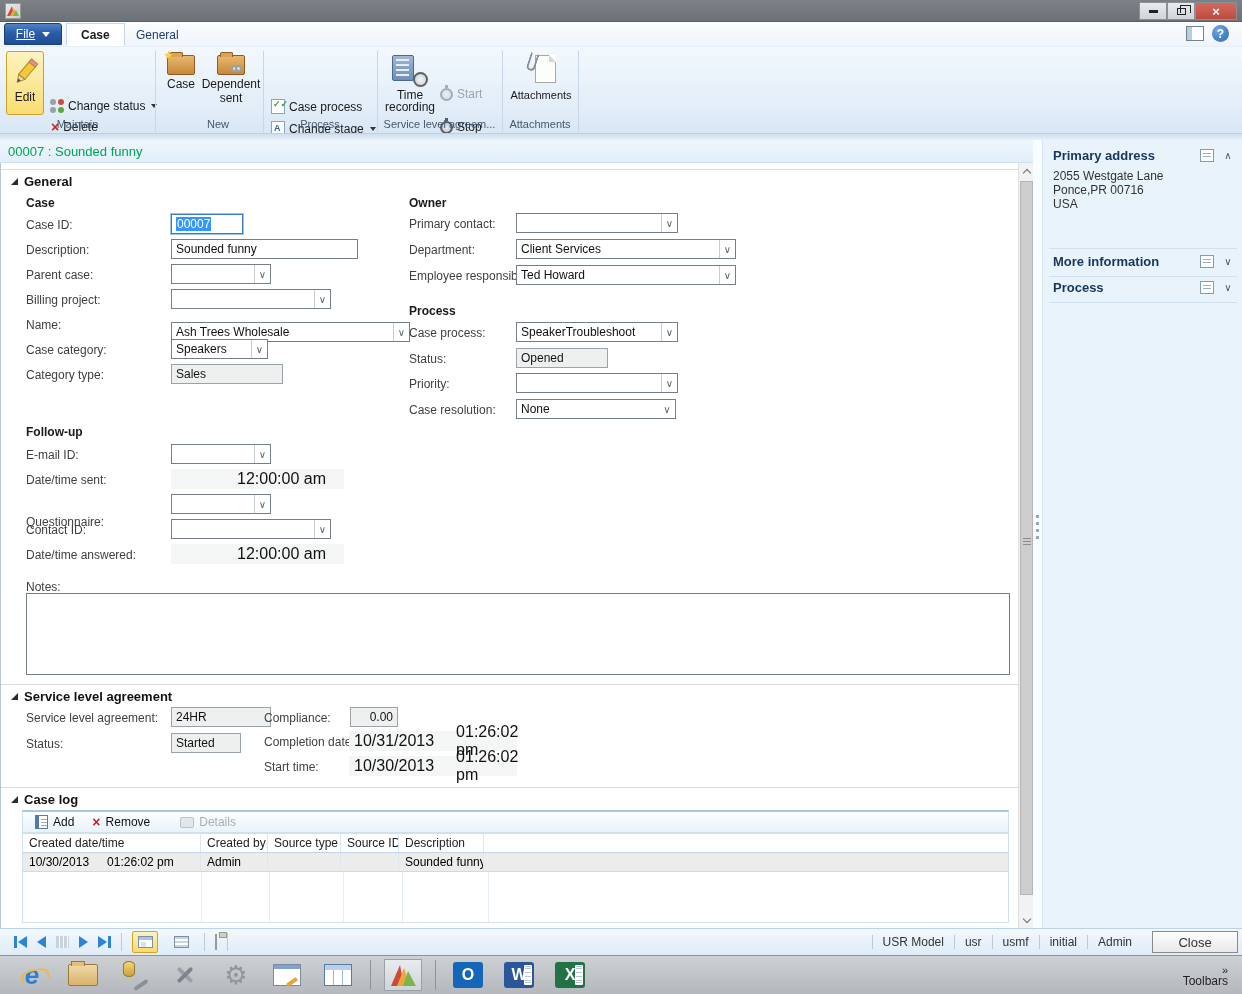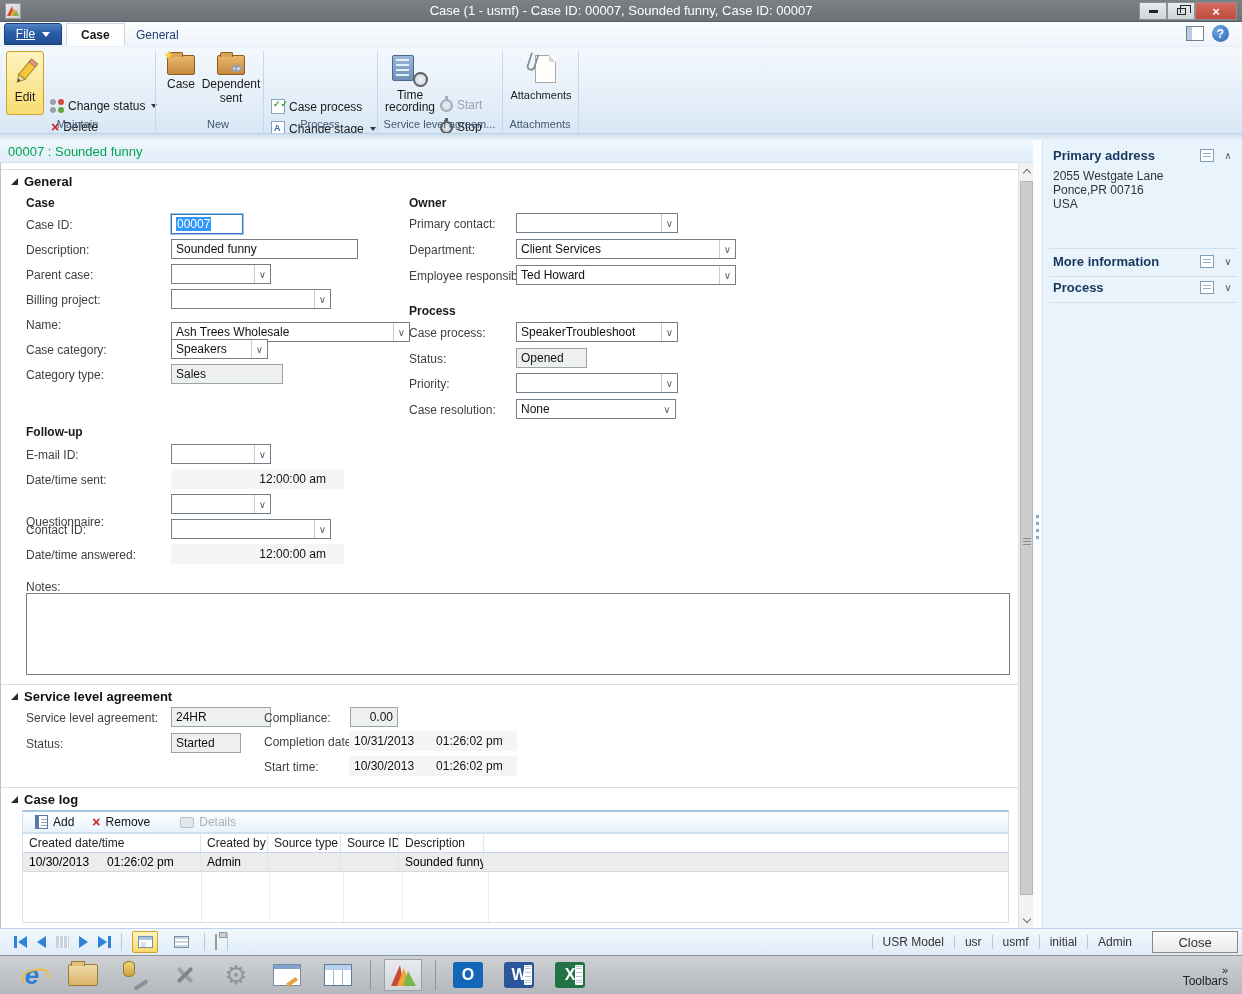--- a/index.html
+++ b/index.html
@@ -117,21 +117,21 @@
   .tb.focus { border:1px solid #3a7bbf; box-shadow:0 0 0 1px #9cc3e8; }
   .selhl { background:#3297fd; color:#fff; padding:0 1px; }
   .combo { position:absolute; height:20px; border:1px solid #747e88; background:#fff; font-size:12px;
            display:flex; align-items:center; color:#111; }
   .combo .cval { flex:1; padding:0 4px; white-space:nowrap; overflow:hidden; }
   .combo .carr { width:16px; align-self:stretch; display:flex; align-items:center; justify-content:center;
                  color:#5a646e; font-size:10px; border-left:1px solid #c6cdd4; background:#fff; }
   .combo.noline .carr { border-left:none; }
   .robox { position:absolute; height:20px; border:1px solid #9aa2aa; background:#eef0ef; font-size:12px;
            display:flex; align-items:center; padding:0 4px; color:#111; }
-  .flatro { position:absolute; height:20px; background:#f4f5f5; font-size:12px;
+  .flatro { position:absolute; height:20px; background:#f4f5f5; font-size:16px;
             display:flex; align-items:center; color:#111; }
   .notes { position:absolute; border:1px solid #747e88; background:#fff; resize:none;
            font-family:"Liberation Sans", sans-serif; font-size:12px; }
 
   
   .clog-toolbar { position:absolute; left:22px; top:810px; width:987px; height:23px;
                   background:linear-gradient(#fcfeff,#e8f2fb); border:1px solid #cfe0ef;
                   border-top:2px solid #a5c7e5; display:flex; align-items:center; gap:6px; font-size:12px; }
   .clog-toolbar .tbtn { display:flex; align-items:center; gap:5px; padding:0 6px; color:#111; }
   .clog-toolbar .tbtn.disabled { color:#a8b0b8; }
@@ -251,21 +251,20 @@
 <div class="screen">
 
   <div class="titlebar">
     <span class="appicon">
         <svg width="14" height="14" viewBox="0 0 14 14">
           <polygon points="1,12 6,2 8,12" fill="#c94a3a"></polygon>
           <polygon points="4,12 8,4 11,12" fill="#f0a63a"></polygon>
           <polygon points="7,12 10,6 13,12" fill="#7ab648"></polygon>
         </svg>
       </span>
-    <span class="ttl">Case (1 - usmf) - Case ID: 00007, Sounded funny, Case ID: 00007</span>
     <span class="winbtn" style="left:1139px;width:28px;">
         <span class="minbar"></span>
       </span>
     <span class="winbtn" style="left:1167px;width:28px;">
         <span class="restsq"></span>
       </span>
     <span class="winbtn close" style="left:1195px;width:42px;">
         <span class="closex">×</span>
       </span>
   </div>
@@ -351,21 +350,21 @@
     <div class="grplabel" style="left:263px; width:114px;">Process</div>
     <span class="rsep" style="left:377px;"></span>
 
     <div class="bigbtn" style="left:385px; width:50px; padding-top:4px;">
       <span class="timer-ic">
           <span class="bk"></span>
           <span class="clk"></span>
         </span>
       <span style="line-height:12px;">Time recording</span>
     </div>
-    <div class="smallbtn disabled" style="left:440px; top:51px;">
+    <div class="smallbtn disabled" style="left:440px; top:40px;">
       <span class="stopw gray"></span>
       <span>Start</span>
     </div>
     <div class="smallbtn" style="left:440px; top:73px;">
       <span class="stopw"></span>
       <span>Stop</span>
     </div>
     <div class="smallbtn" style="left:440px; top:94px;">
       <span class="stopw">
           <span class="rx">×</span>
@@ -462,21 +461,21 @@
 
     <div class="subhead" style="left:408px; top:141px;">Process</div>
 
     <span class="lbl" style="left:408px; top:163px;">Case process:</span>
     <div class="combo" style="left:515px; top:159px; width:162px;">
         <span class="cval">SpeakerTroubleshoot</span>
         <span class="carr">∨</span>
       </div>
 
     <span class="lbl" style="left:408px; top:189px;">Status:</span>
-    <div class="robox" style="left:515px; top:185px; width:71px;">
+    <div class="robox" style="left:515px; top:185px; width:92px;">
         <span>Opened</span>
       </div>
 
     <span class="lbl" style="left:408px; top:214px;">Priority:</span>
     <div class="combo" style="left:515px; top:210px; width:162px;">
         <span class="cval"></span>
         <span class="carr">∨</span>
       </div>
 
     <span class="lbl" style="left:408px; top:240px;">Case resolution:</span>

